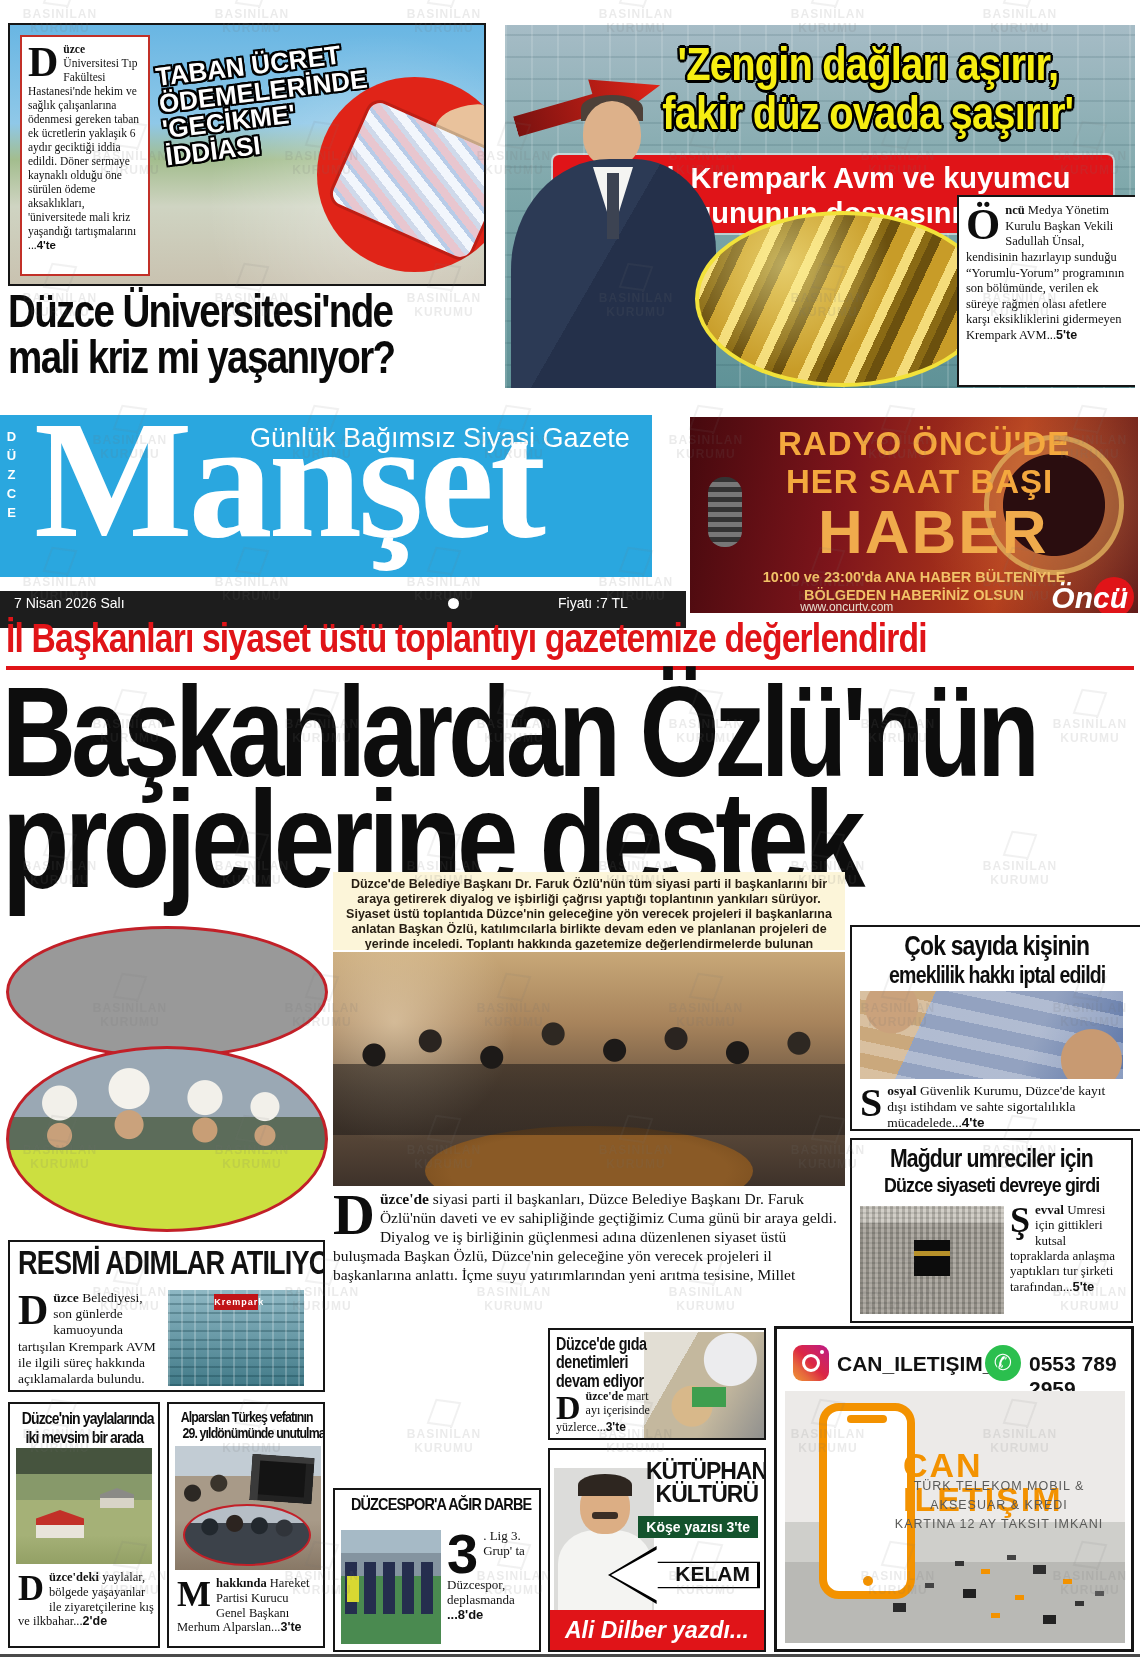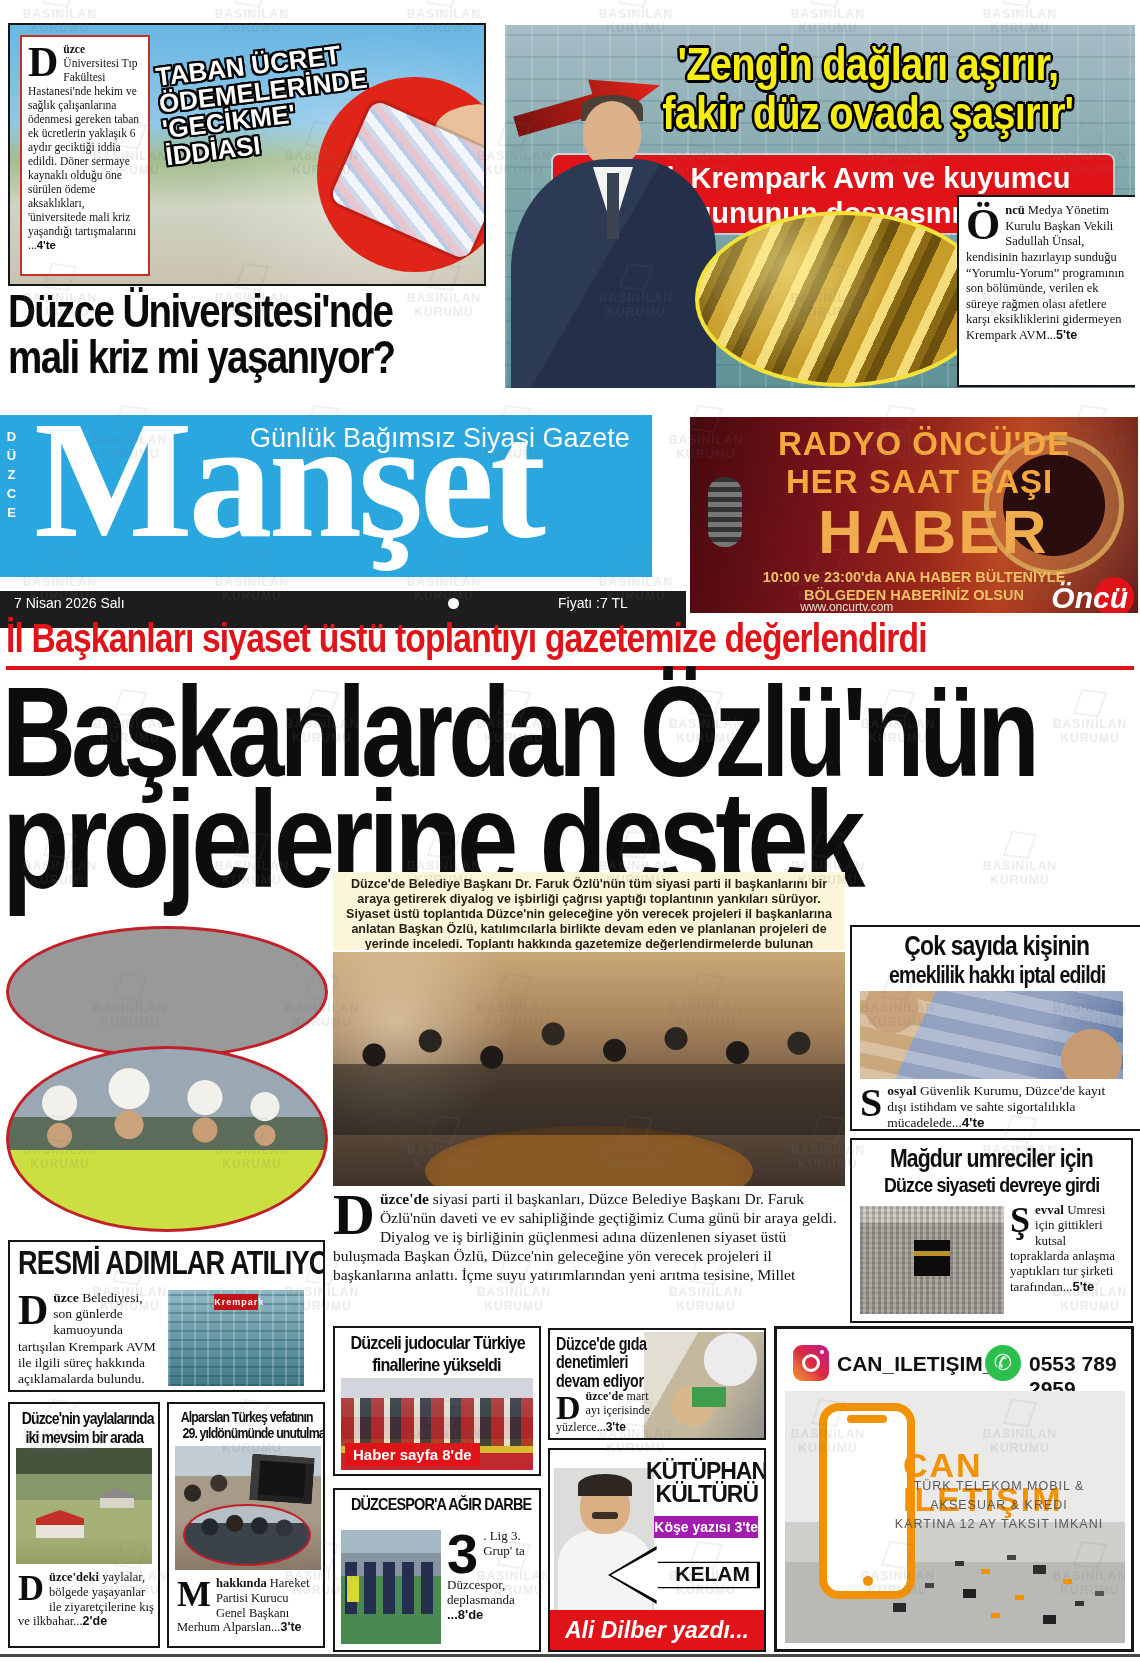--- a/index.html
+++ b/index.html
@@ -265,22 +265,22 @@
   .col-box{left:548px;top:1448px;width:218px;height:204px;}
   .col-photo{position:absolute;left:4px;top:18px;width:100px;height:146px;background:#dcdcda;}
   .c-head{position:absolute;left:26px;top:10px;width:50px;height:56px;border-radius:50% 50% 44% 44%;background:#dca-
   }
   .c-head{background:#dcae84;}
   .c-head::before{content:"";position:absolute;left:-2px;top:-4px;width:54px;height:22px;border-radius:50% 50% 0 0;background:#2e2620;}
   .c-head::after{content:"";position:absolute;left:12px;top:34px;width:26px;height:7px;border-radius:3px;background:#3a2e26;}
   .c-body{position:absolute;left:4px;top:62px;width:94px;height:84px;border-radius:40% 40% 0 0;background:#f4f4f2;}
   .col-title{position:absolute;right:6px;top:10px;width:112px;text-align:right;
      font:bold 23px/1.02 "Liberation Sans",sans-serif;letter-spacing:-1px;}
-  .col-badge{position:absolute;right:6px;top:66px;background:#a21caf;color:#fff;
-     font:bold 14px/1 "Liberation Sans",sans-serif;padding:4px 0;}
+  .col-badge{position:absolute;right:6px;top:66px;background:#14532d;color:#fff;
+     font:bold 14px/1 "Liberation Sans",sans-serif;padding:4px 8px;}
   .kelam{position:absolute;left:58px;top:96px;width:152px;height:58px;}
   .ka-b{position:absolute;inset:0;background:#000;
      clip-path:polygon(0 50%,32% 0,32% 27%,100% 27%,100% 73%,32% 73%,32% 100%);}
   .ka-w{position:absolute;inset:3px;background:#fff;
      clip-path:polygon(0 50%,32% 0,32% 27%,100% 27%,100% 73%,32% 73%,32% 100%);}
   .ka-t{position:absolute;right:10px;top:17px;font:bold 21px/1 "Liberation Sans",sans-serif;color:#0c0c0c;z-index:2;}
   .col-byline{position:absolute;left:0;bottom:0;width:100%;height:40px;background:#e01418;color:#fff;
      text-align:center;font:bold italic 23px/40px "Liberation Sans",sans-serif;}
 
   
@@ -629,28 +629,20 @@
       <div class="t-board"></div>
       <div class="t-oval"></div>
     </div>
     <div class="turkes-text">
       <p class="art">
         <span class="dc" style="font-size:36px;">M</span><b>hakkında</b><span> Hareket Partisi Kurucu Genel Başkanı Merhum Alparslan...</span><b class="ref">3'te</b>
       </p>
     </div>
   </section>
 
-  <section class="box judo-box">
-    <h3 class="rh" style="font-size:19px;margin-top:4px;">
-      <span class="cxc">Düzceli judocular Türkiye</span><br>
-      <span class="cxc">finallerine yükseldi</span>
-    </h3>
-    <div class="photo judo-photo"></div>
-    <div class="judo-badge">Haber sayfa 8'de</div>
-  </section>
 
   <section class="box spor-box">
     <h3 class="rh" style="font-size:17px;margin-top:5px;">
       <span class="cxc">DÜZCESPOR'A AĞIR DARBE</span>
     </h3>
     <div class="photo spor-photo"></div>
     <div class="spor-text">
       <p class="art">
         <span class="dc">3</span><span>. Lig 3. Grup' ta Düzcespor, deplasmanda</span><br><b class="ref">...8'de</b>
       </p>

